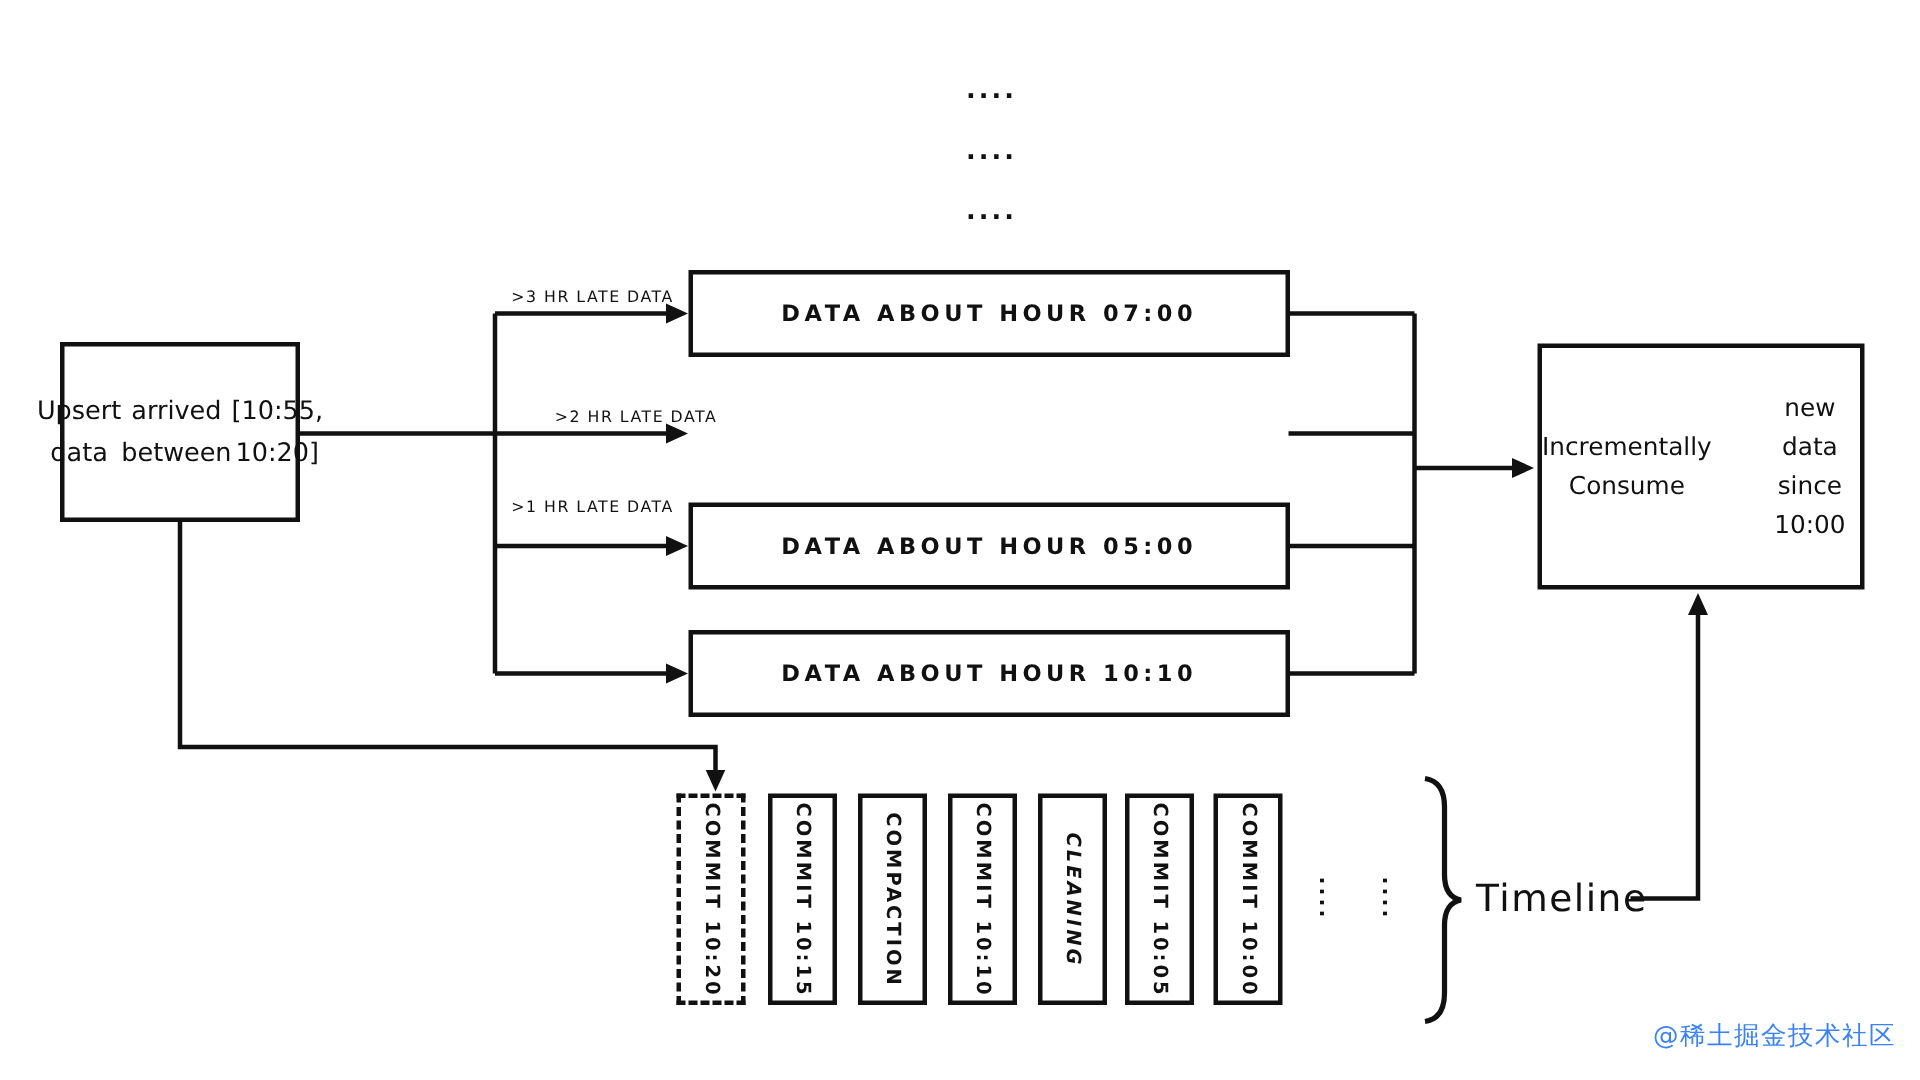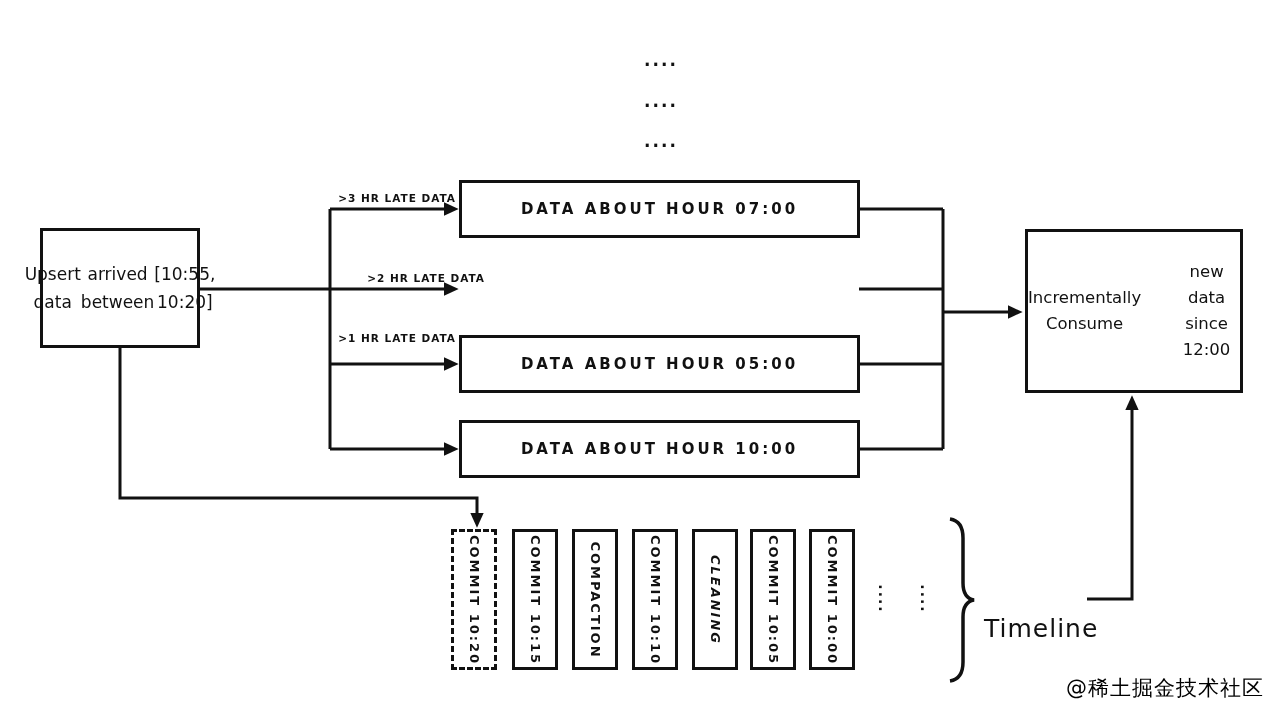--- a/index.html
+++ b/index.html
@@ -5,37 +5,37 @@
   html,body{margin:0;padding:0;background:#fff;}
   .stage{position:relative;width:1280px;height:720px;background:#ffffff;overflow:hidden;
          font-family:"DejaVu Sans",sans-serif;color:#111;}
   svg.connectors{position:absolute;left:0;top:0;width:1280px;height:720px;}
   .ellipsis{position:absolute;left:628px;width:66px;text-align:center;
             font-weight:700;font-size:17px;letter-spacing:2px;color:#111;}
   .box{position:absolute;border:3px solid #111;background:#fff;box-sizing:border-box;
        display:flex;flex-direction:row;align-items:center;justify-content:center;}
   .upsert{left:40px;top:228px;width:160px;height:120px;font-size:17px;line-height:28px;text-align:center;}
   .consume{left:1025px;top:229px;width:218px;height:164px;font-size:16.5px;line-height:26px;text-align:center;gap:32px;}
-  .late-label{position:absolute;width:122px;text-align:right;font-weight:700;
+  .late-label{position:absolute;width:122px;text-align:center;font-weight:400;
               font-size:10.5px;letter-spacing:1px;white-space:nowrap;}
   .hour-box{position:absolute;left:459px;width:401px;height:58px;border:3px solid #111;
             background:#fff;box-sizing:border-box;display:flex;align-items:center;justify-content:center;
             font-weight:700;font-size:15px;letter-spacing:3px;white-space:nowrap;}
   .tl-box{position:absolute;top:529px;width:46px;height:141px;border:3px solid #111;
           background:#fff;box-sizing:border-box;}
   .tl-box.dashed{border-style:dashed;}
   .tl-text{position:absolute;top:50%;left:50%;width:141px;
            transform:translate(-50%,-50%) rotate(90deg);
            text-align:center;white-space:nowrap;font-weight:700;font-size:13px;letter-spacing:2px;}
   .tl-text.italic{font-style:italic;}
   .tl-dots{position:absolute;top:599px;width:60px;text-align:center;
            transform:translate(-50%,-50%) rotate(90deg);
            font-weight:700;font-size:14px;letter-spacing:2px;}
-  .timeline-label{position:absolute;left:984px;top:584px;font-size:25px;letter-spacing:1px;margin-top:30px;}
-  .watermark{position:absolute;right:16px;bottom:18px;font-size:21px;color:#000000;letter-spacing:1px;}
+  .timeline-label{position:absolute;left:984px;top:584px;font-size:25px;letter-spacing:1px;}
+  .watermark{position:absolute;right:16px;bottom:18px;font-size:17px;color:#3b82f6;letter-spacing:1px;}
 </style>
 </head>
 <body>
 
 <div class="stage">
 
   <svg class="connectors" viewBox="0 0 1280 720" xmlns="http://www.w3.org/2000/svg">
     <defs>
       <marker id="ah" markerUnits="userSpaceOnUse" markerWidth="16" markerHeight="16" viewBox="0 0 12 12" refX="6" refY="6" orient="auto">
         <path d="M0,1 L11,6 L0,11 Z" fill="#111"></path>
@@ -73,25 +73,25 @@
     <span>arrived between</span>
     <span>[10:55, 10:20]</span>
   </div>
 
   <div class="late-label" style="left:334px;top:192px;">&gt;3 HR LATE DATA</div>
   <div class="late-label" style="left:334px;top:272px;margin-left:29px;">&gt;2 HR LATE DATA</div>
   <div class="late-label" style="left:334px;top:332px;">&gt;1 HR LATE DATA</div>
 
   <div class="hour-box" style="top:180px;">DATA ABOUT HOUR 07:00</div>
   <div class="hour-box" style="top:335px;">DATA ABOUT HOUR 05:00</div>
-  <div class="hour-box" style="top:420px;">DATA ABOUT HOUR 10:00</div>
+  <div class="hour-box" style="top:420px;">DATA ABOUT HOUR 10:10</div>
 
   <div class="box consume">
     <span>Incrementally Consume</span>
-    <span>new data since 12:00</span>
+    <span>new data since 10:00</span>
   </div>
 
   <div class="tl-box dashed" style="left:451px;">
     <div class="tl-text">COMMIT 10:20</div>
   </div>
   <div class="tl-box" style="left:512px;">
     <div class="tl-text">COMMIT 10:15</div>
   </div>
   <div class="tl-box" style="left:572px;">
     <div class="tl-text">COMPACTION</div>

